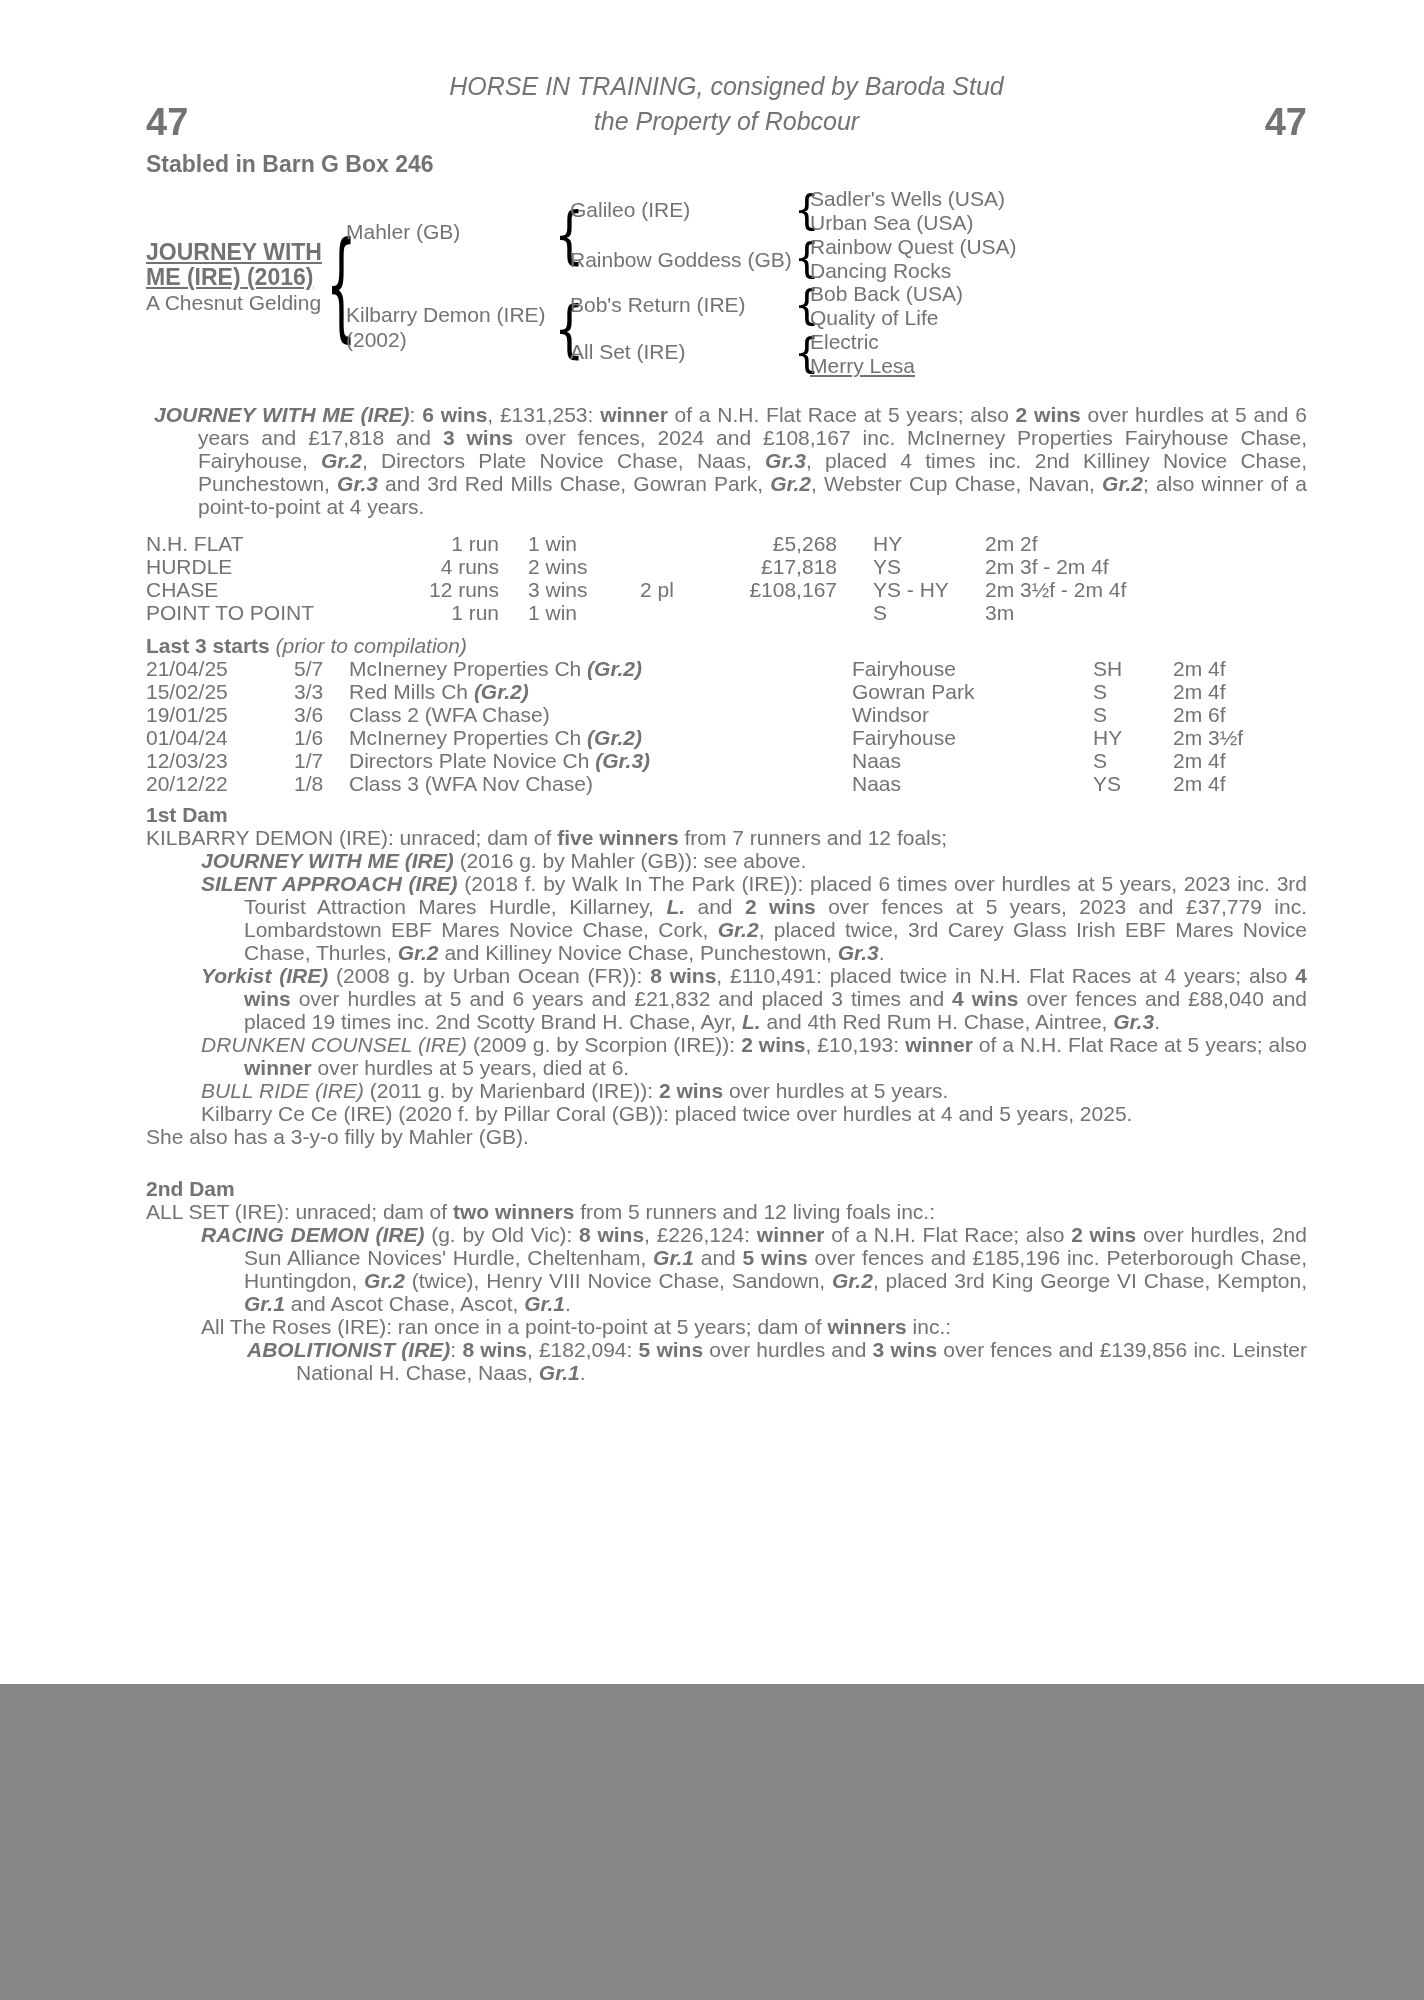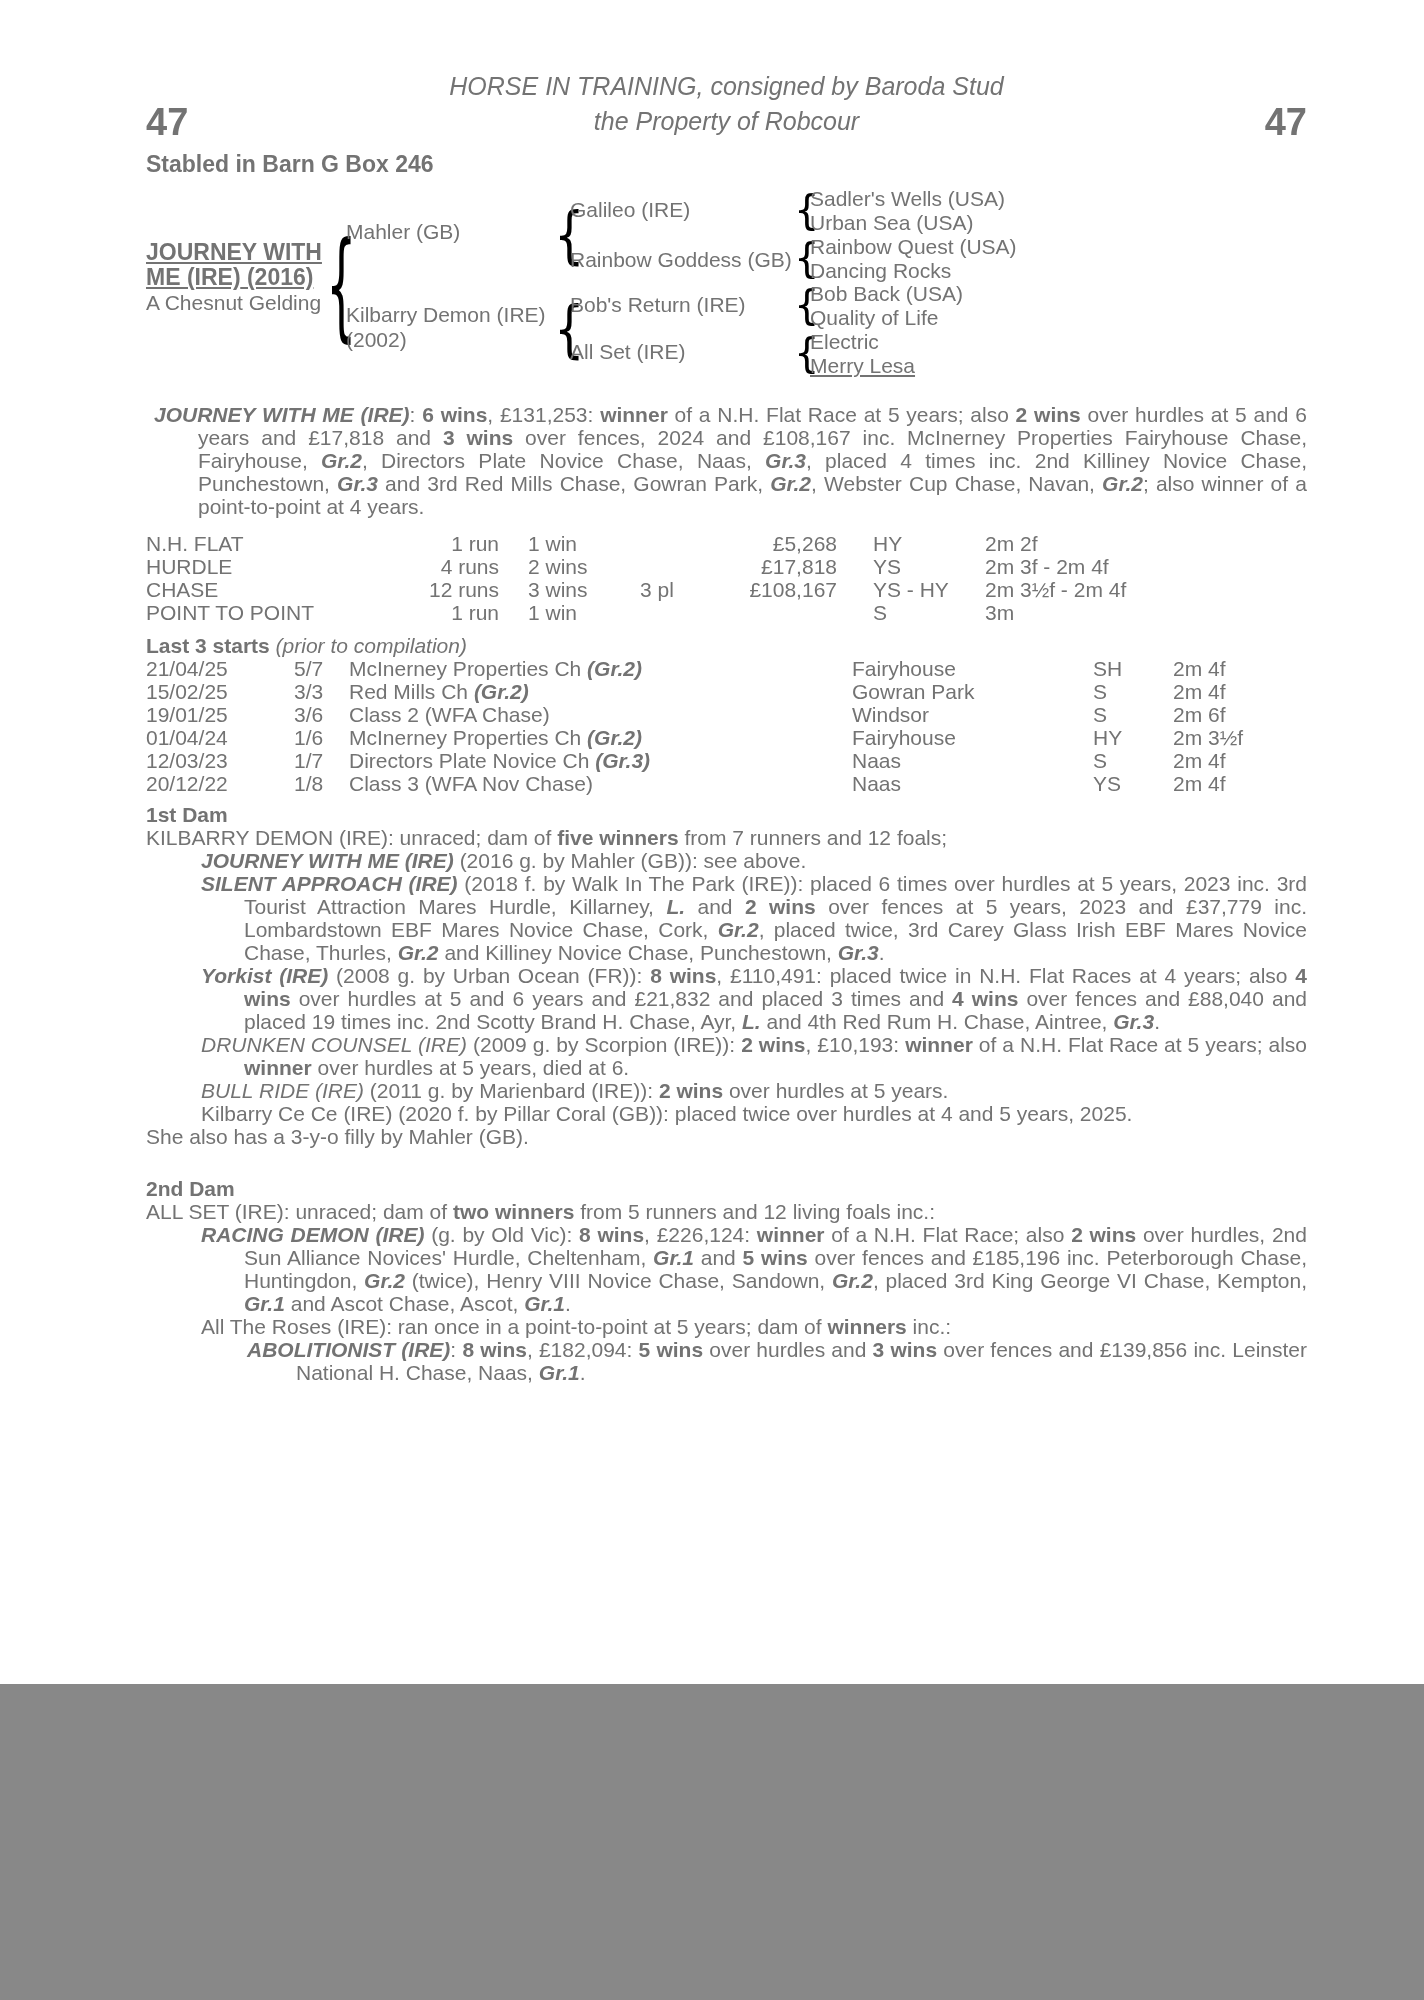--- a/index.html
+++ b/index.html
@@ -117,21 +117,21 @@
         <span class="wins">2 wins</span>
         <span class="pl"></span>
         <span class="money">£17,818</span>
         <span class="going">YS</span>
         <span class="dist">2m 3f - 2m 4f</span>
       </div>
       <div class="stats-row">
         <span class="disc">CHASE</span>
         <span class="runs">12 runs</span>
         <span class="wins">3 wins</span>
-        <span class="pl">3 pl</span>
+        <span class="pl">2 pl</span>
         <span class="money">£108,167</span>
         <span class="going">YS - HY</span>
         <span class="dist">2m 3½f - 2m 4f</span>
       </div>
       <div class="stats-row">
         <span class="disc">POINT TO POINT</span>
         <span class="runs">1 run</span>
         <span class="wins">1 win</span>
         <span class="pl"></span>
         <span class="money"></span>

